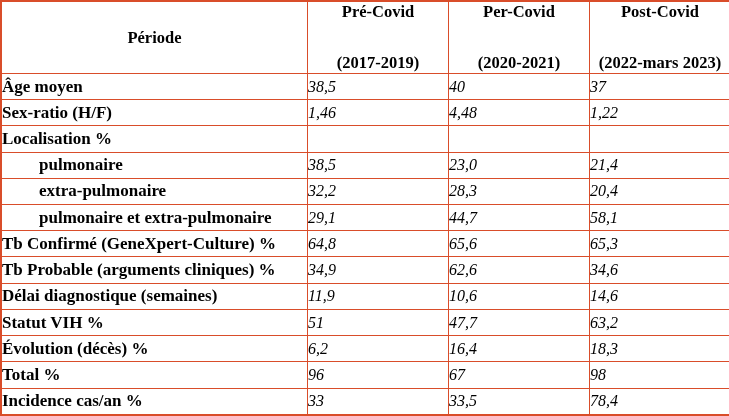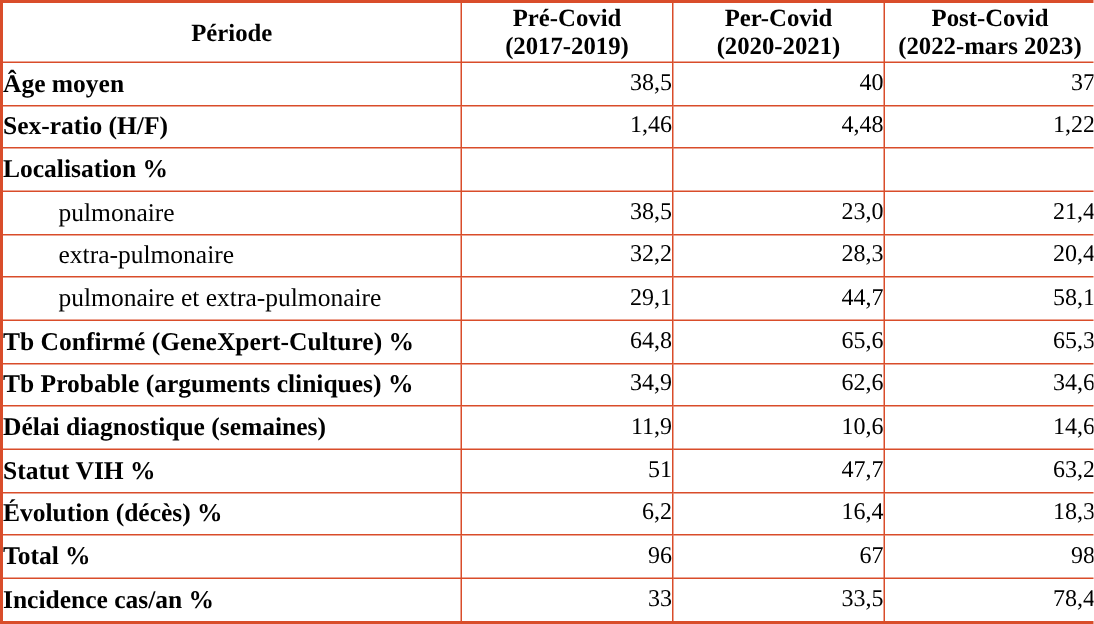--- a/index.html
+++ b/index.html
@@ -36,37 +36,38 @@
   .col-label { width: 305px; }
   .col-val { width: 140px; }
 
   th.head-cell {
     font-weight: bold;
     font-size: 16.5px;
     text-align: center;
     line-height: 1.18;
     padding: 4px 2px;
   }
-  th.head-cell .l2 { display: block; }
+  th.head-cell .l2 { display: block; margin-top: 32px; }
 
   td.row-label {
     font-weight: bold;
     font-size: 17px;
     text-align: left;
     padding: 2px 0 2px 6px;
     white-space: nowrap;
   }
   td.row-label.indent {
-    font-weight: normal;
+    font-weight: bold;
     padding-left: 37px;
   }
   td.value {
     font-size: 16px;
-    text-align: right;
+    text-align: left;
     font-weight: normal;
+    font-style: italic;
   }
 </style>
 </head>
 <body>
 
 <div id="table-wrap">
   <table class="data-table">
     <thead>
       <tr>
         <th class="head-cell col-label">

